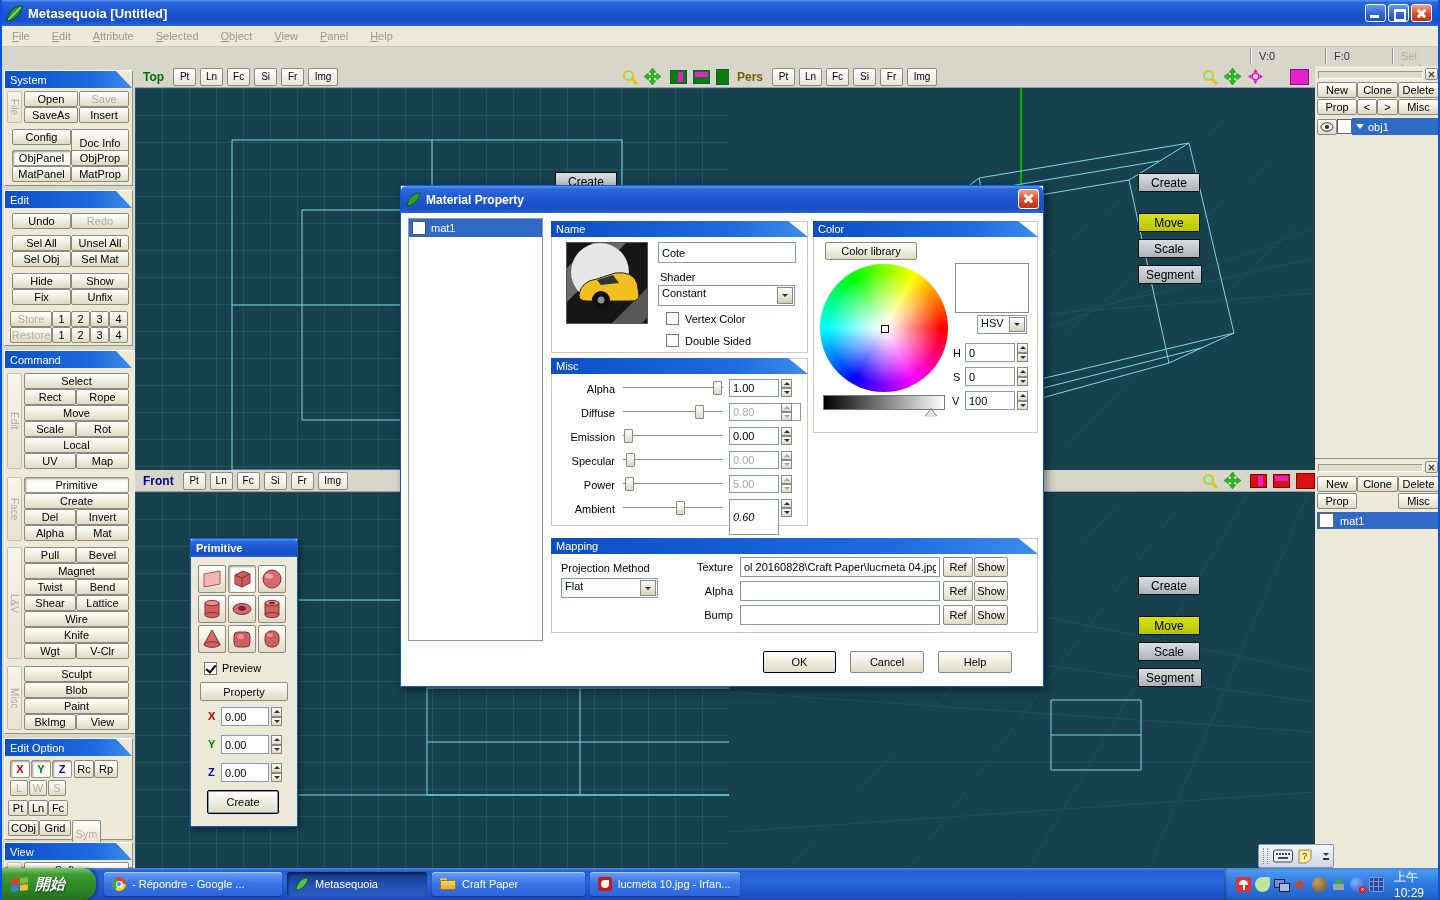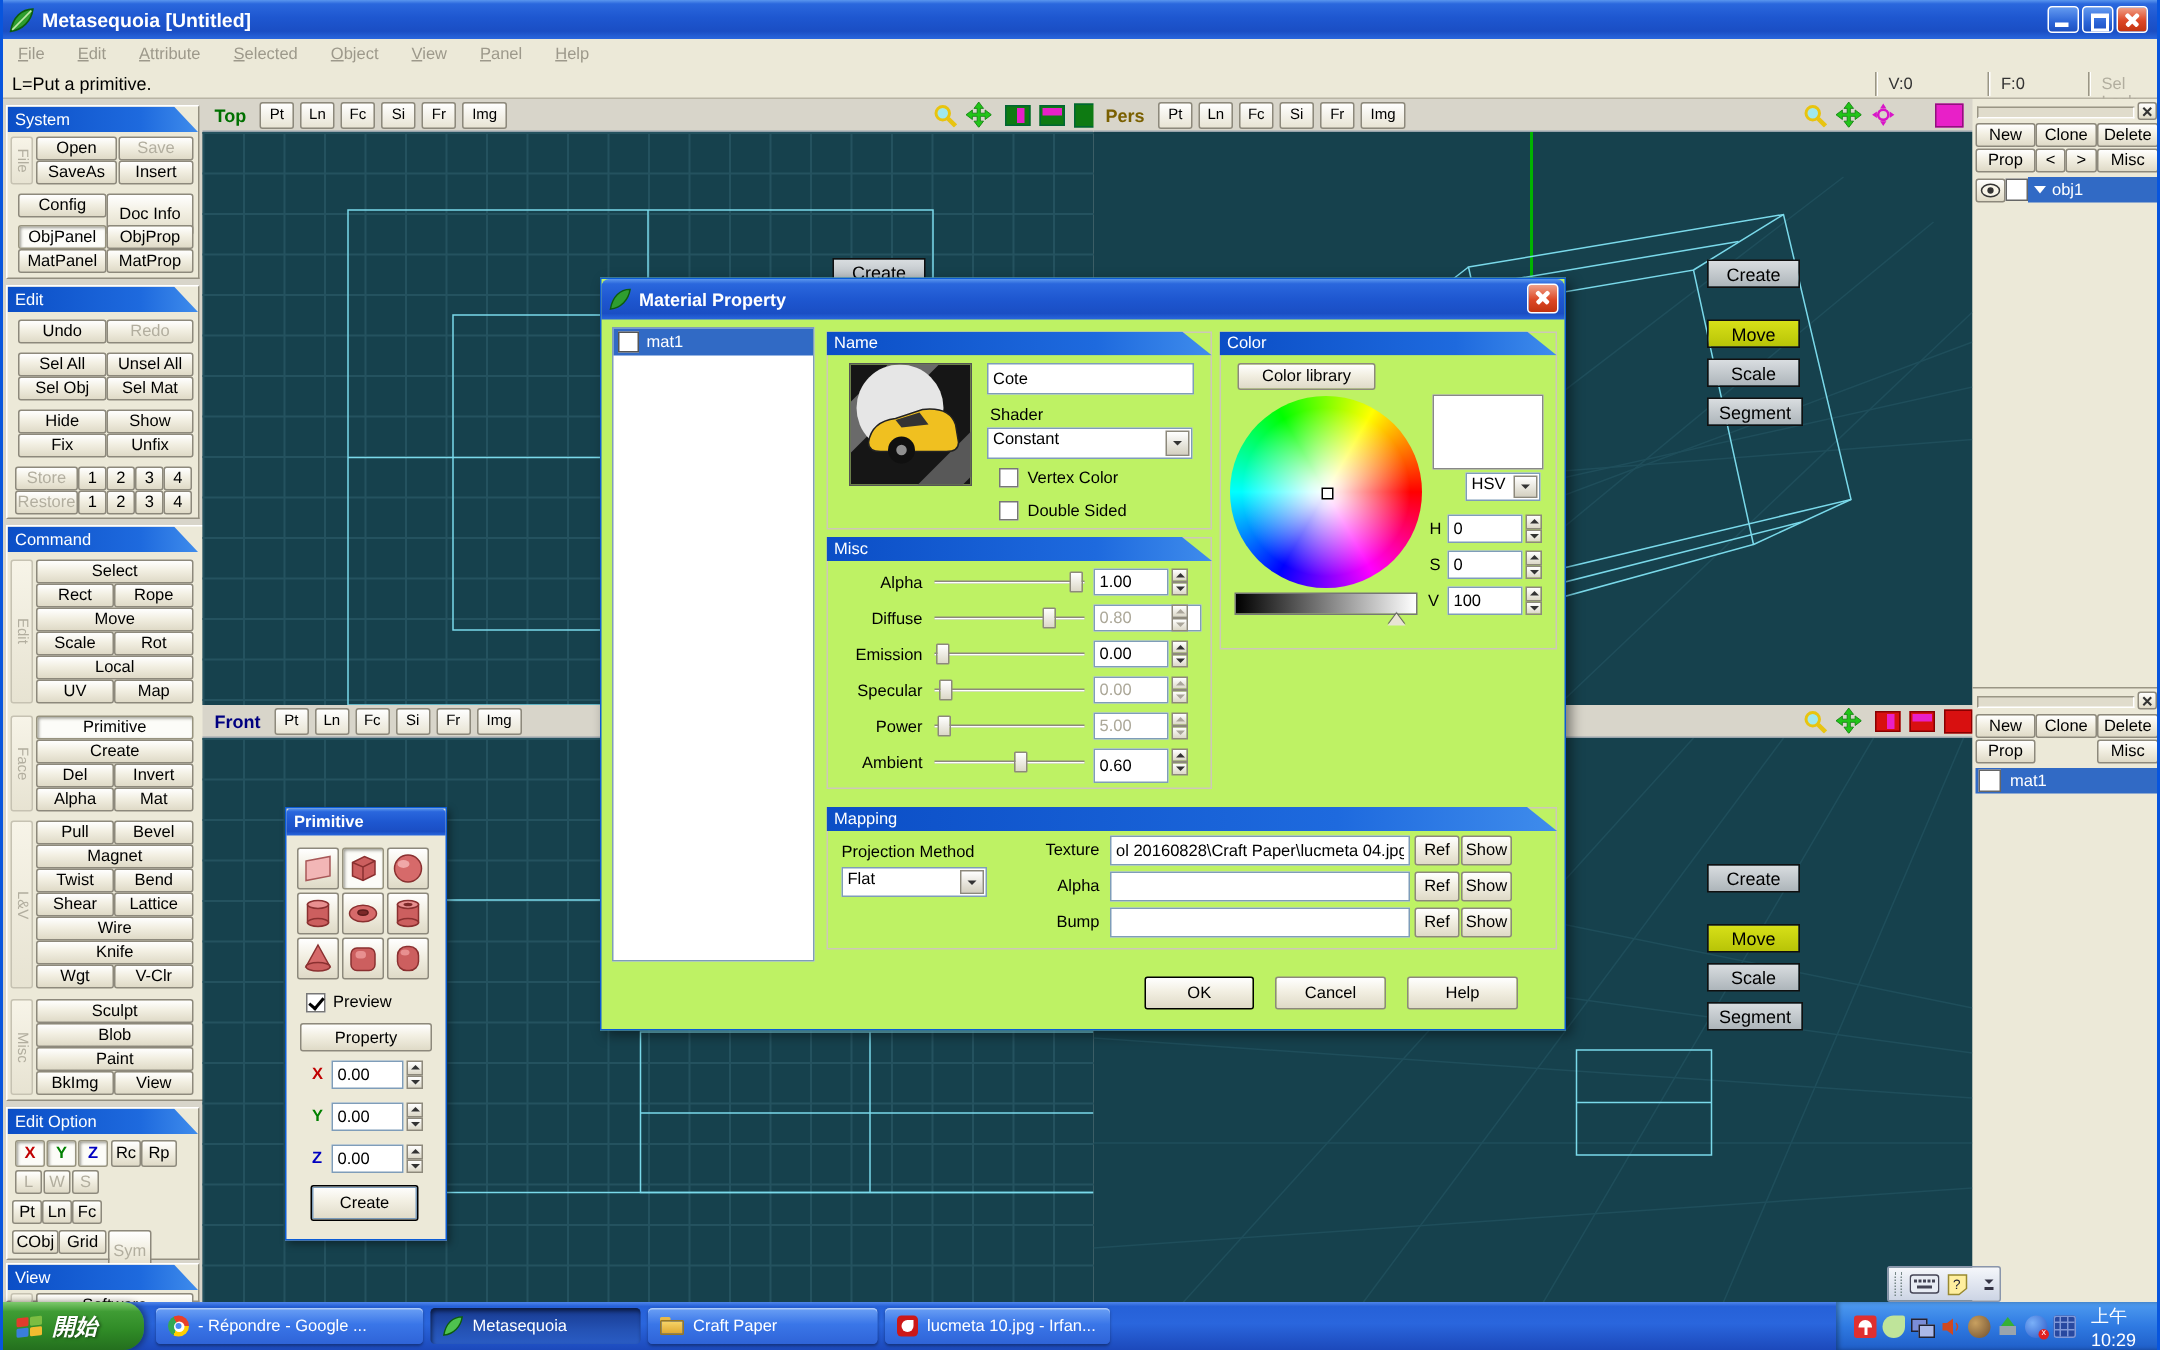--- a/index.html
+++ b/index.html
@@ -111,23 +111,20 @@
     <span class="menu-item">File</span>
     <span class="menu-item">Edit</span>
     <span class="menu-item">Attribute</span>
     <span class="menu-item">Selected</span>
     <span class="menu-item">Object</span>
     <span class="menu-item">View</span>
     <span class="menu-item">Panel</span>
     <span class="menu-item">Help</span>
   </div>
 
-  <div class="hintbar">
-    <span>L=Put a primitive.</span>
-  </div>
   <div class="statcell" style="left:1248px;width:75px">V:0</div>
   <div class="statcell" style="left:1323px;width:67px">F:0</div>
   <div class="statcell" style="left:1390px;width:48px;color:#b2ae9f">Sel Lock</div>
 
   <div class="abs" style="left:0;top:66px;width:133px;height:802px;background:#d8d5ca">
 
     <div class="panel" style="left:2px;top:4px;width:129px;height:116px">
       <div class="phead" style="left:0;top:0;width:127px">
           <span>System</span>
         </div>
@@ -547,21 +544,21 @@
         <div>
           <i class="tu"></i>
         </div>
         <div>
           <i class="td"></i>
         </div>
       </span>
     <div class="btn" style="left:16px;top:251px;width:72px;height:24px;border:1px solid #000;box-shadow:0 0 0 1px #7a9ab8 inset">Create</div>
   </div>
 
-  <div class="abs" style="left:398px;top:185px;width:642px;height:500px;background:#bef264;border:1px solid #0b5cd6;z-index:50;box-shadow:3px 3px 8px rgba(0,0,0,.45)">
+  <div class="abs" style="left:398px;top:185px;width:642px;height:500px;background:#ffffff;border:1px solid #0b5cd6;z-index:50;box-shadow:3px 3px 8px rgba(0,0,0,.45)">
     <div class="dlg-title">
       <svg width="15" height="15" viewBox="0 0 16 16" style="margin-right:5px">
         <path d="M1,15 C2.5,6 8,1 15,1 C14,8.5 8.5,14 1,15 Z" fill="#2f9e2f" stroke="#0c5c0c"></path>
         </svg>
       <span>Material Property</span>
       <div class="winbtn close glyph-x" style="position:absolute;right:4px;top:3px;width:21px;height:20px"></div>
     </div>
 
     <div class="listbox" style="left:7px;top:32px;width:135px;height:423px">
       <div class="selrow">
@@ -675,21 +672,21 @@
         <div>
           <i class="td"></i>
         </div>
       </span>
 
     <span class="abs" style="left:152px;top:317px;width:62px;text-align:right">Ambient</span>
     <div class="slider" style="left:222px;top:315px;width:100px">
         <div class="track"></div>
         <div class="thumb" style="left:53px"></div>
       </div>
-    <input class="field" style="left: 328px; top: 313px; width: 50px; height: 23px;" value="0.60">
+    <input class="field" style="left: 328px; top: 313px; width: 50px; height: 36px; font-style: italic;" value="0.60">
     <span class="spin" style="left:380px;top:313px;height:18px">
         <div>
           <i class="tu"></i>
         </div>
         <div>
           <i class="td"></i>
         </div>
       </span>
 
     <div class="sect" style="left:412px;top:35px;width:225px;height:212px"></div>

